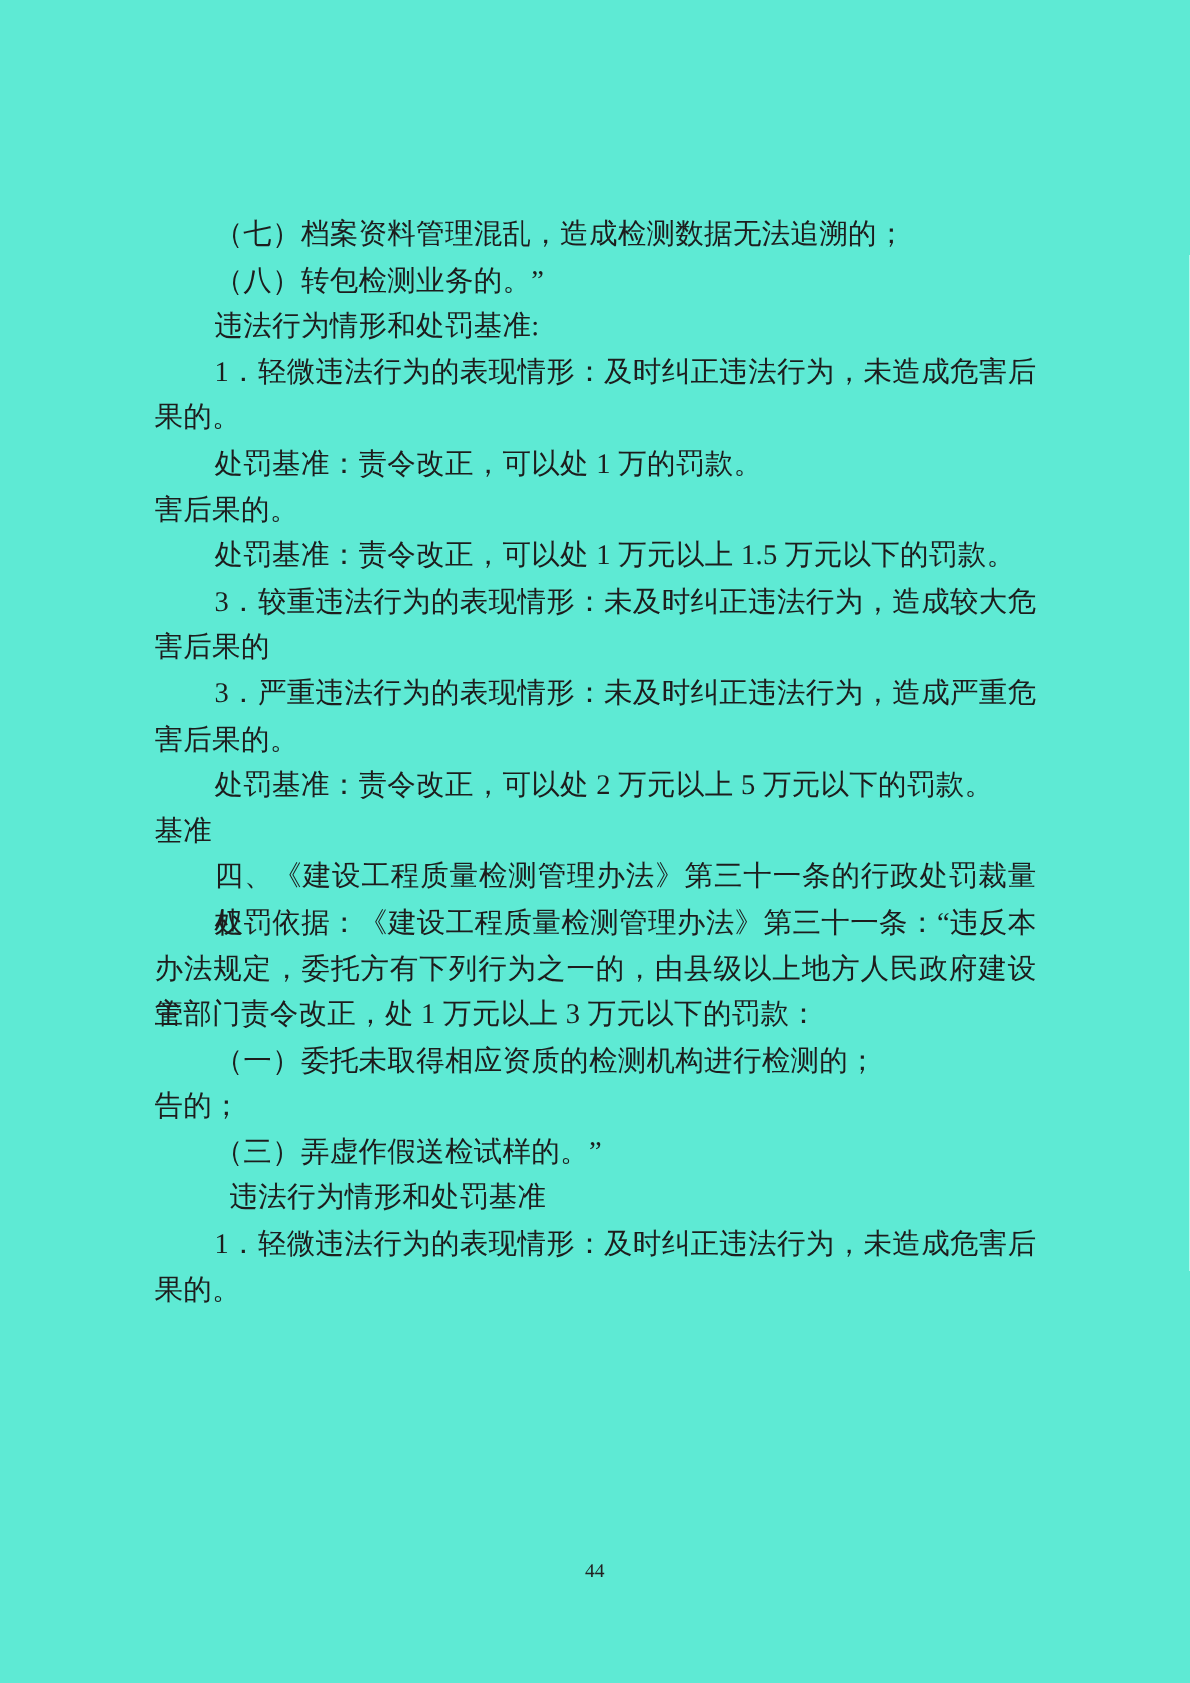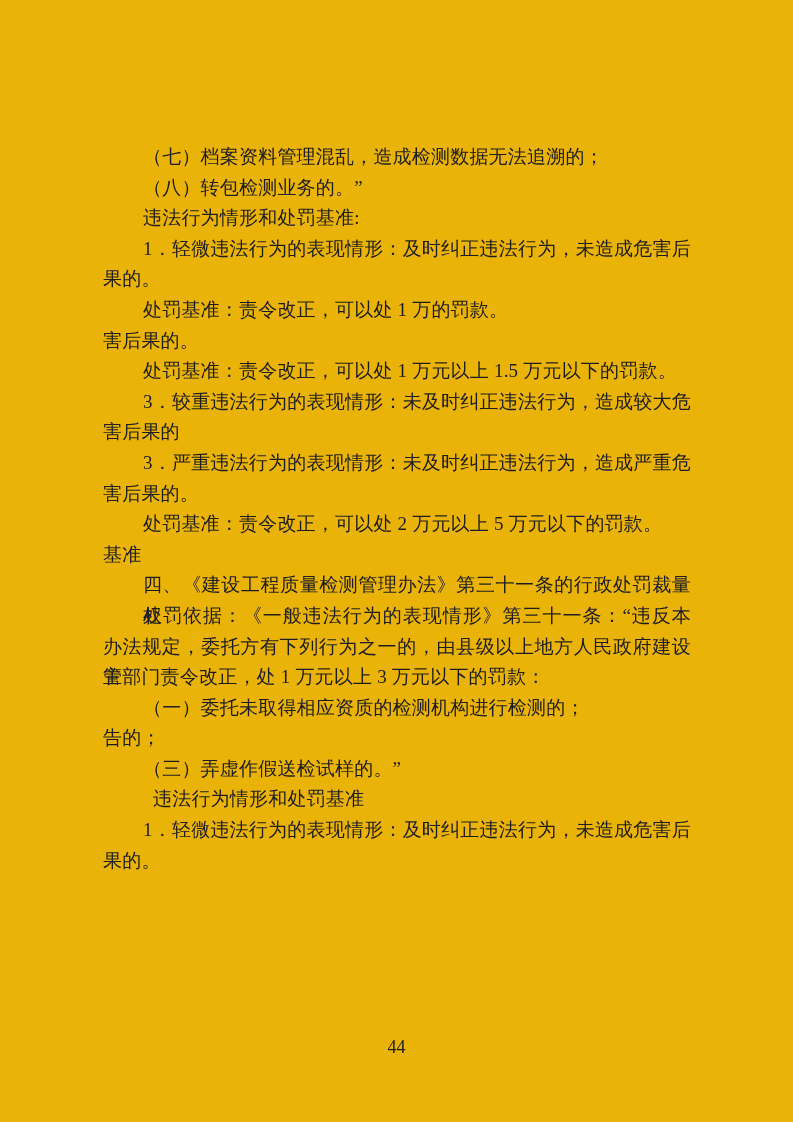--- a/index.html
+++ b/index.html
@@ -4,21 +4,21 @@
 <style>
   html, body {
     margin: 0;
     padding: 0;
     background: #ffffff;
   }
   .page {
     position: relative;
     width: 793px;
     height: 1122px;
-    background: #eab308;
+    background: #5eead4;
     overflow: hidden;
     font-family: "Liberation Serif", "DejaVu Serif", serif;
     color: #1d1d1d;
   }
   .content {
     position: absolute;
     left: 103px;
     top: 142px;
     width: 588px;
     font-size: 19px;
@@ -38,21 +38,21 @@
   }
   .line.ind1 { padding-left: 40px; }
   .line.ind2 { padding-left: 50px; }
   .seg-bold { font-weight: 400; }
   .page-number {
     position: absolute;
     top: 1038px;
     left: 0;
     width: 793px;
     text-align: center;
-    font-size: 18px;
+    font-size: 13px;
     line-height: 18px;
     color: #222222;
   }
 </style>
 </head>
 <body>
 
 <div class="page">
   <div class="content" id="doc-content">
       <div class="line ind1"><span class="seg-regular">（七）档案资料管理混乱，造成检测数据无法追溯的；</span></div>
@@ -63,21 +63,21 @@
       <div class="line ind1"><span class="seg-bold">处罚基准：</span><span class="seg-regular">责令改正，可以处 1 万的罚款。</span></div>
       <div class="line"><span class="seg-regular">害后果的。</span></div>
       <div class="line ind1"><span class="seg-bold">处罚基准：</span><span class="seg-regular">责令改正，可以处 1 万元以上 1.5 万元以下的罚款。</span></div>
       <div class="line ind1 justify"><span class="seg-regular">3．较重违法行为的表现情形：未及时纠正违法行为，造成较大危</span></div>
       <div class="line"><span class="seg-regular">害后果的</span></div>
       <div class="line ind1 justify"><span class="seg-regular">3．严重违法行为的表现情形：未及时纠正违法行为，造成严重危</span></div>
       <div class="line"><span class="seg-regular">害后果的。</span></div>
       <div class="line ind1"><span class="seg-bold">处罚基准：</span><span class="seg-regular">责令改正，可以处 2 万元以上 5 万元以下的罚款。</span></div>
       <div class="line"><span class="seg-bold">基准</span></div>
       <div class="line ind1 justify"><span class="seg-bold">四、《建设工程质量检测管理办法》第三十一条的行政处罚裁量权</span></div>
-      <div class="line ind1 justify"><span class="seg-bold">处罚依据：</span><span class="seg-regular">《一般违法行为的表现情形》第三十一条：“违反本</span></div>
+      <div class="line ind1 justify"><span class="seg-bold">处罚依据：</span><span class="seg-regular">《建设工程质量检测管理办法》第三十一条：“违反本</span></div>
       <div class="line justify"><span class="seg-regular">办法规定，委托方有下列行为之一的，由县级以上地方人民政府建设主</span></div>
       <div class="line"><span class="seg-regular">管部门责令改正，处 1 万元以上 3 万元以下的罚款：</span></div>
       <div class="line ind1"><span class="seg-regular">（一）委托未取得相应资质的检测机构进行检测的；</span></div>
       <div class="line"><span class="seg-regular">告的；</span></div>
       <div class="line ind1"><span class="seg-regular">（三）弄虚作假送检试样的。”</span></div>
       <div class="line ind2"><span class="seg-bold">违法行为情形和处罚基准</span></div>
       <div class="line ind1 justify"><span class="seg-regular">1．轻微违法行为的表现情形：及时纠正违法行为，未造成危害后</span></div>
       <div class="line"><span class="seg-regular">果的。</span></div>
     </div>
   <div class="page-number">44</div>

